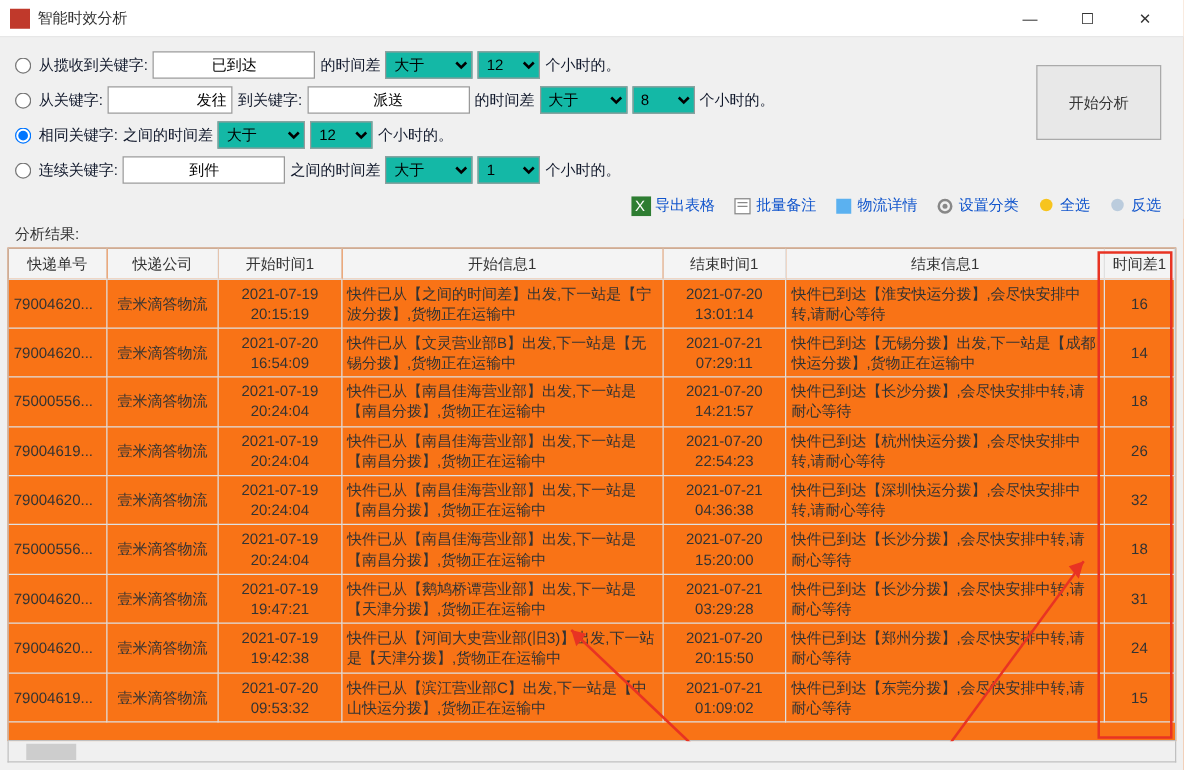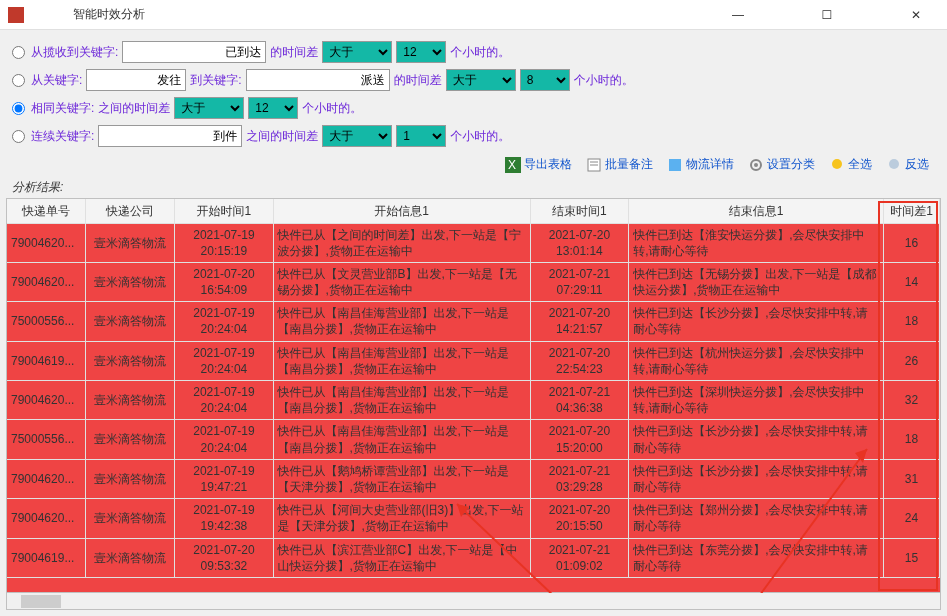--- a/index.html
+++ b/index.html
@@ -1,39 +1,39 @@
 <!DOCTYPE html>
 <html><head>
 <meta charset="utf-8">
 <style>
 * { box-sizing: border-box; margin: 0; padding: 0; font-family: "Microsoft YaHei", "SimSun", sans-serif; font-size: 12px; }
 body { background: #f0f0f0; width: 947px; height: 616px; overflow: hidden; }
 
-.titlebar { height: 30px; background: #fff; display: flex; align-items: center; padding: 0 8px; border-bottom: 1px solid #e0e0e0; gap: 43px; }
+.titlebar { height: 30px; background: #fff; display: flex; align-items: center; padding: 0 8px; border-bottom: 1px solid #e0e0e0; }
 .titlebar .icon { width: 16px; height: 16px; background: #c0392b; margin-right: 6px; }
 .titlebar .title { flex: 1; color: #333; }
 .titlebar .winbtn { width: 46px; height: 30px; display: flex; align-items: center; justify-content: center; color: #333; cursor: pointer; }
 
 .filters { background: #f0f0f0; padding: 8px 12px 4px; }
 .filter-row { display: flex; align-items: center; height: 28px; gap: 4px; }
-.filter-row label { color: #6d28d9; }
+.filter-row label { color: #0f172a; }
 .filter-row input[type=radio] { margin: 0 2px 0 0; }
 .textbox { height: 22px; border: 1px solid #999; background: #fff; text-align: center; padding: 0 4px; }
-.tb-130 { width: 144px; text-align: right; }
+.tb-130 { width: 130px; }
 .tb-100 { width: 100px; text-align: right; }
 .selectbox { height: 22px; border: 1px solid #999; background: #14b8a6; width: 70px; padding: 0 2px; }
 .selectnum { width: 50px; }
 .start-btn { position: absolute; right: 18px; top: 52px; width: 100px; height: 60px; background: #e8e8e8; border: 1px solid #aaa; color: #333; cursor: pointer; }
 
 .toolbar { display: flex; align-items: center; justify-content: flex-end; padding: 2px 18px; background: #f0f0f0; gap: 14px; }
 .toolbar .tool { display: flex; align-items: center; gap: 3px; color: #15c; cursor: pointer; }
 .toolbar .tool .ticon { width: 16px; height: 16px; display: inline-block; }
-.result-label { padding: 4px 12px 2px; color: #333; font-style: italic; }
-
-.grid-wrap { margin: 0 6px; border: 1px solid #c0c0c0; background: #ef4444; height: 395px; position: relative; }
+.result-label { padding: 4px 12px 2px; color: #333; }
+
+.grid-wrap { margin: 0 6px; border: 1px solid #c0c0c0; background: #f97316; height: 395px; position: relative; }
 .grid { width: 100%; border-collapse: collapse; table-layout: fixed; }
 .grid th, .grid td { border-right: 1px solid #e0e0e0; border-bottom: 1px solid #e0e0e0; padding: 3px 4px; text-align: center; color: #333; line-height: 1.35; overflow: hidden; }
 .grid th { background: #f4f4f4; font-weight: normal; height: 24px; }
 .grid td.left { text-align: left; }
 .col-id{width:70px;} .col-co{width:80px;} .col-t1{width:88px;} .col-i1{width:230px;} .col-t2{width:88px;} .col-i2{width:228px;margin-top:14px;} .col-diff{width:50px;}
 .red-box { position:absolute; right:2px; top:2px; width:60px; height:390px; border:2px solid #e83323; pointer-events:none; }
 .arrow-svg { position:absolute; pointer-events:none; }
 .hscroll { height: 17px; margin: 0 6px; background: #f0f0f0; border: 1px solid #c0c0c0; border-top: none; position: relative; }
 .hscroll-thumb { position:absolute; left:14px; top:2px; height:13px; width:40px; background:#cdcdcd; }
 </style>
@@ -79,20 +79,21 @@
   </div>
   <div class="filter-row">
     <input type="radio" name="f" style="">
     <label>连续关键字:</label>
     <input class="textbox tb-130" value="到件" style="">
     <label>之间的时间差</label>
     <select class="selectbox"><option>大于</option></select>
     <select class="selectbox selectnum"><option>1</option></select>
     <label>个小时的。</label>
   </div>
+  <button class="start-btn">开始分析</button>
 </div>
 
 <div class="toolbar">
   <div class="tool">
       <span class="ticon"><svg width="16" height="16">
           <rect width="16" height="16" fill="#2e7d32"></rect>
           <text x="3" y="12" fill="#fff" font-size="10">X</text>
         </svg></span>
       <span>导出表格</span>
     </div>

